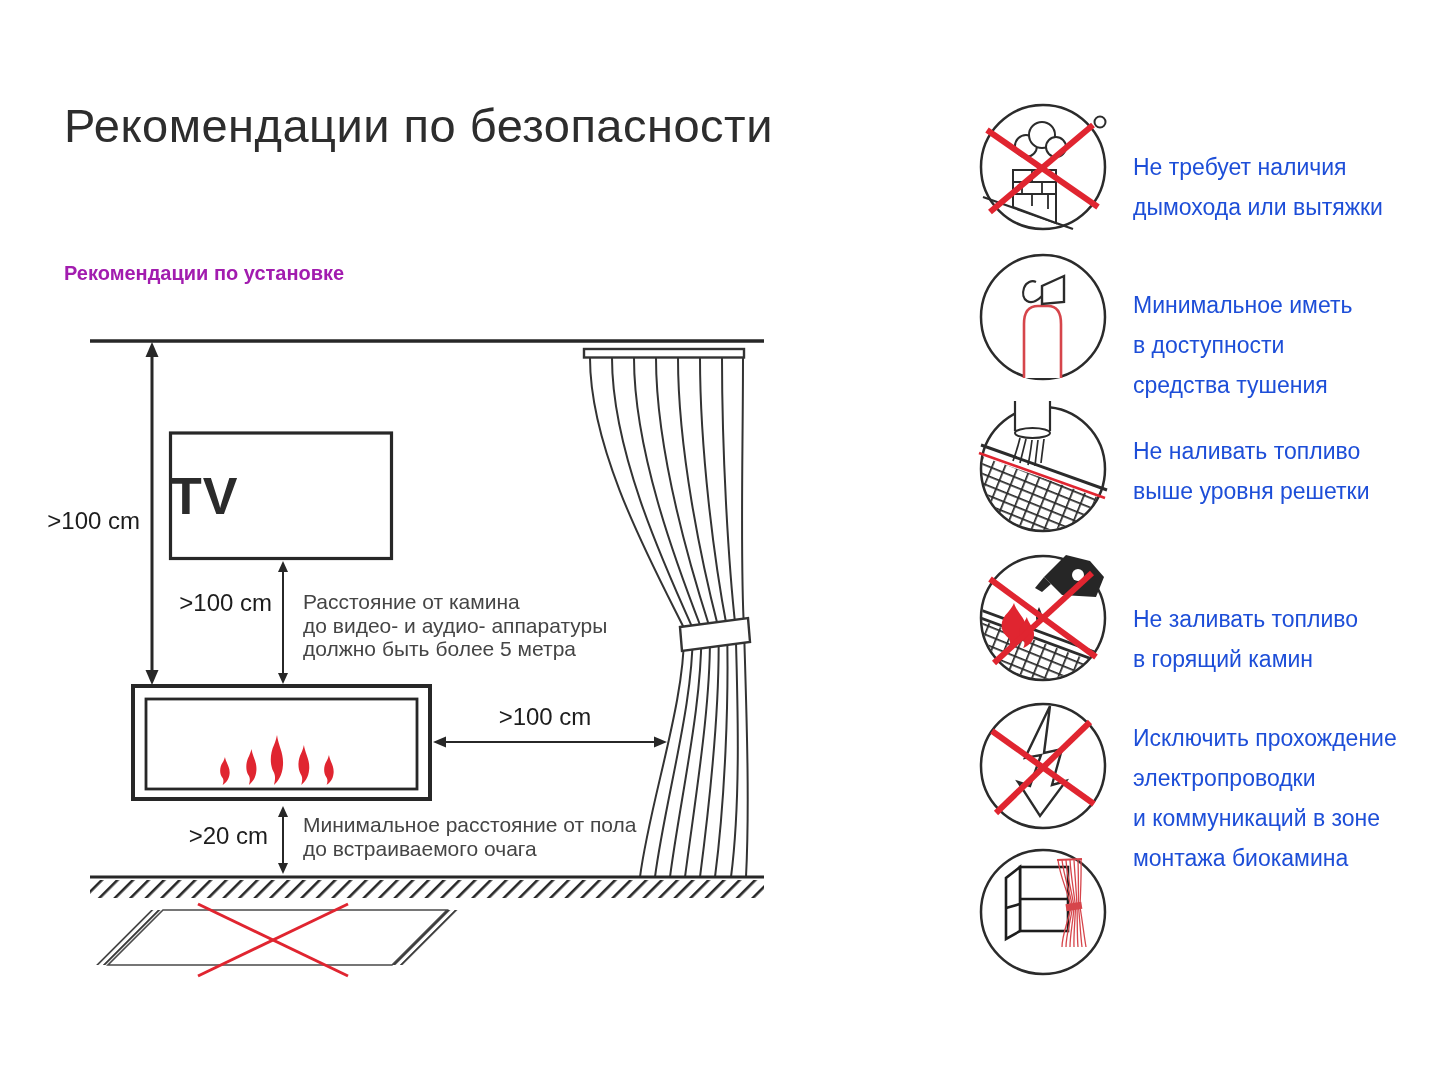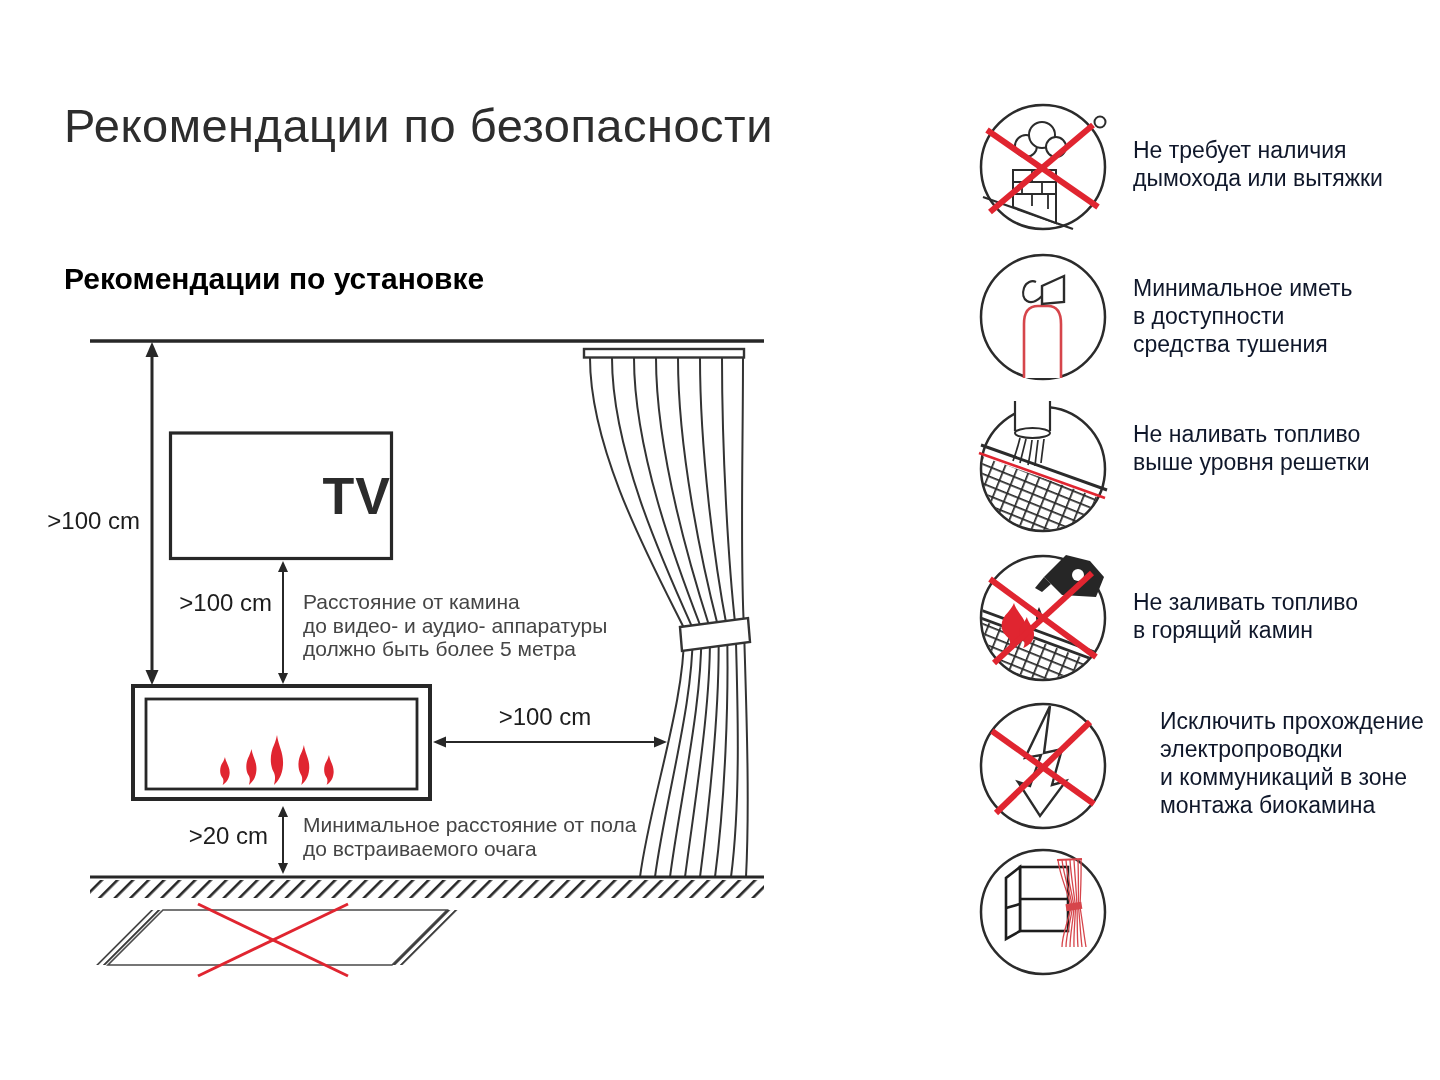--- a/index.html
+++ b/index.html
@@ -1,24 +1,24 @@
 <!DOCTYPE html>
 <html><head>
 <meta charset="utf-8">
 <style>
   html,body{margin:0;padding:0;background:#ffffff;}
   .stage{position:relative;width:1436px;height:1080px;background:#fff;overflow:hidden;
          font-family:"Liberation Sans","DejaVu Sans",sans-serif;color:#272727;}
   .abs{position:absolute;}
   .page-title{font-size:47px;font-weight:300;letter-spacing:.5px;color:#2d2d2d;white-space:nowrap;}
-  .section-title{font-size:30px;font-weight:700;color:#000000;white-space:nowrap;}
+  .section-title{font-size:20px;font-weight:700;color:#a21caf;white-space:nowrap;}
   .dim{font-size:24px;font-weight:400;color:#1d1d1d;white-space:nowrap;}
-  .tv-label{font-size:52px;font-weight:700;color:#2b2b2b;text-align:right;letter-spacing:1px;}
+  .tv-label{font-size:52px;font-weight:700;color:#2b2b2b;text-align:left;letter-spacing:1px;}
   .note{font-size:21px;line-height:23.5px;color:#454545;white-space:pre-line;}
-  .caption{font-size:23px;line-height:28px;color:#0f172a;white-space:pre-line;}
+  .caption{font-size:23px;line-height:40px;color:#1d4ed8;white-space:pre-line;margin-top:11px;}
   .ta-r{text-align:right;} .ta-c{text-align:center;}
   svg{display:block;overflow:visible;}
 </style>
 </head>
 <body>
 
 <div class="stage">
 
   <div class="abs page-title" style="left:64px;top:98px;">Рекомендации по безопасности</div>
   <div class="abs section-title" style="left:64px;top:262px;">Рекомендации по установке</div>
@@ -214,21 +214,21 @@
   <div class="abs" style="left:978px;top:701px;">
     <svg width="130" height="130" viewBox="0 0 130 130">
       <circle cx="65" cy="65" r="62" fill="#fff" stroke="#2b2b2b" stroke-width="2.5"></circle>
       <path d="M72,5 L47,57 L63,54 L52,85 L40,81 L62,115 L88,80 L74,84 L84,48 L66,52 Z" fill="#fff" stroke="#2b2b2b" stroke-width="2.4" stroke-linejoin="miter"></path>
       <g stroke="#e02530" stroke-width="6">
         <line x1="14" y1="30" x2="116" y2="103"></line>
         <line x1="112" y1="21" x2="18" y2="112"></line>
       </g>
     </svg>
   </div>
-  <div class="abs caption" style="left:1160px;top:707px;">Исключить прохождение
+  <div class="abs caption" style="left:1133px;top:707px;">Исключить прохождение
 электропроводки
 и коммуникаций в зоне
 монтажа биокамина</div>
 
   <div class="abs" style="left:978px;top:847px;">
     <svg width="130" height="130" viewBox="0 0 130 130">
       <circle cx="65" cy="65" r="62" fill="#fff" stroke="#2b2b2b" stroke-width="2.5"></circle>
       <g fill="#fff" stroke="#1d1d1d" stroke-width="2.6">
         <rect x="42" y="20" width="48" height="64"></rect>
         <line x1="42" y1="52" x2="90" y2="52"></line>

